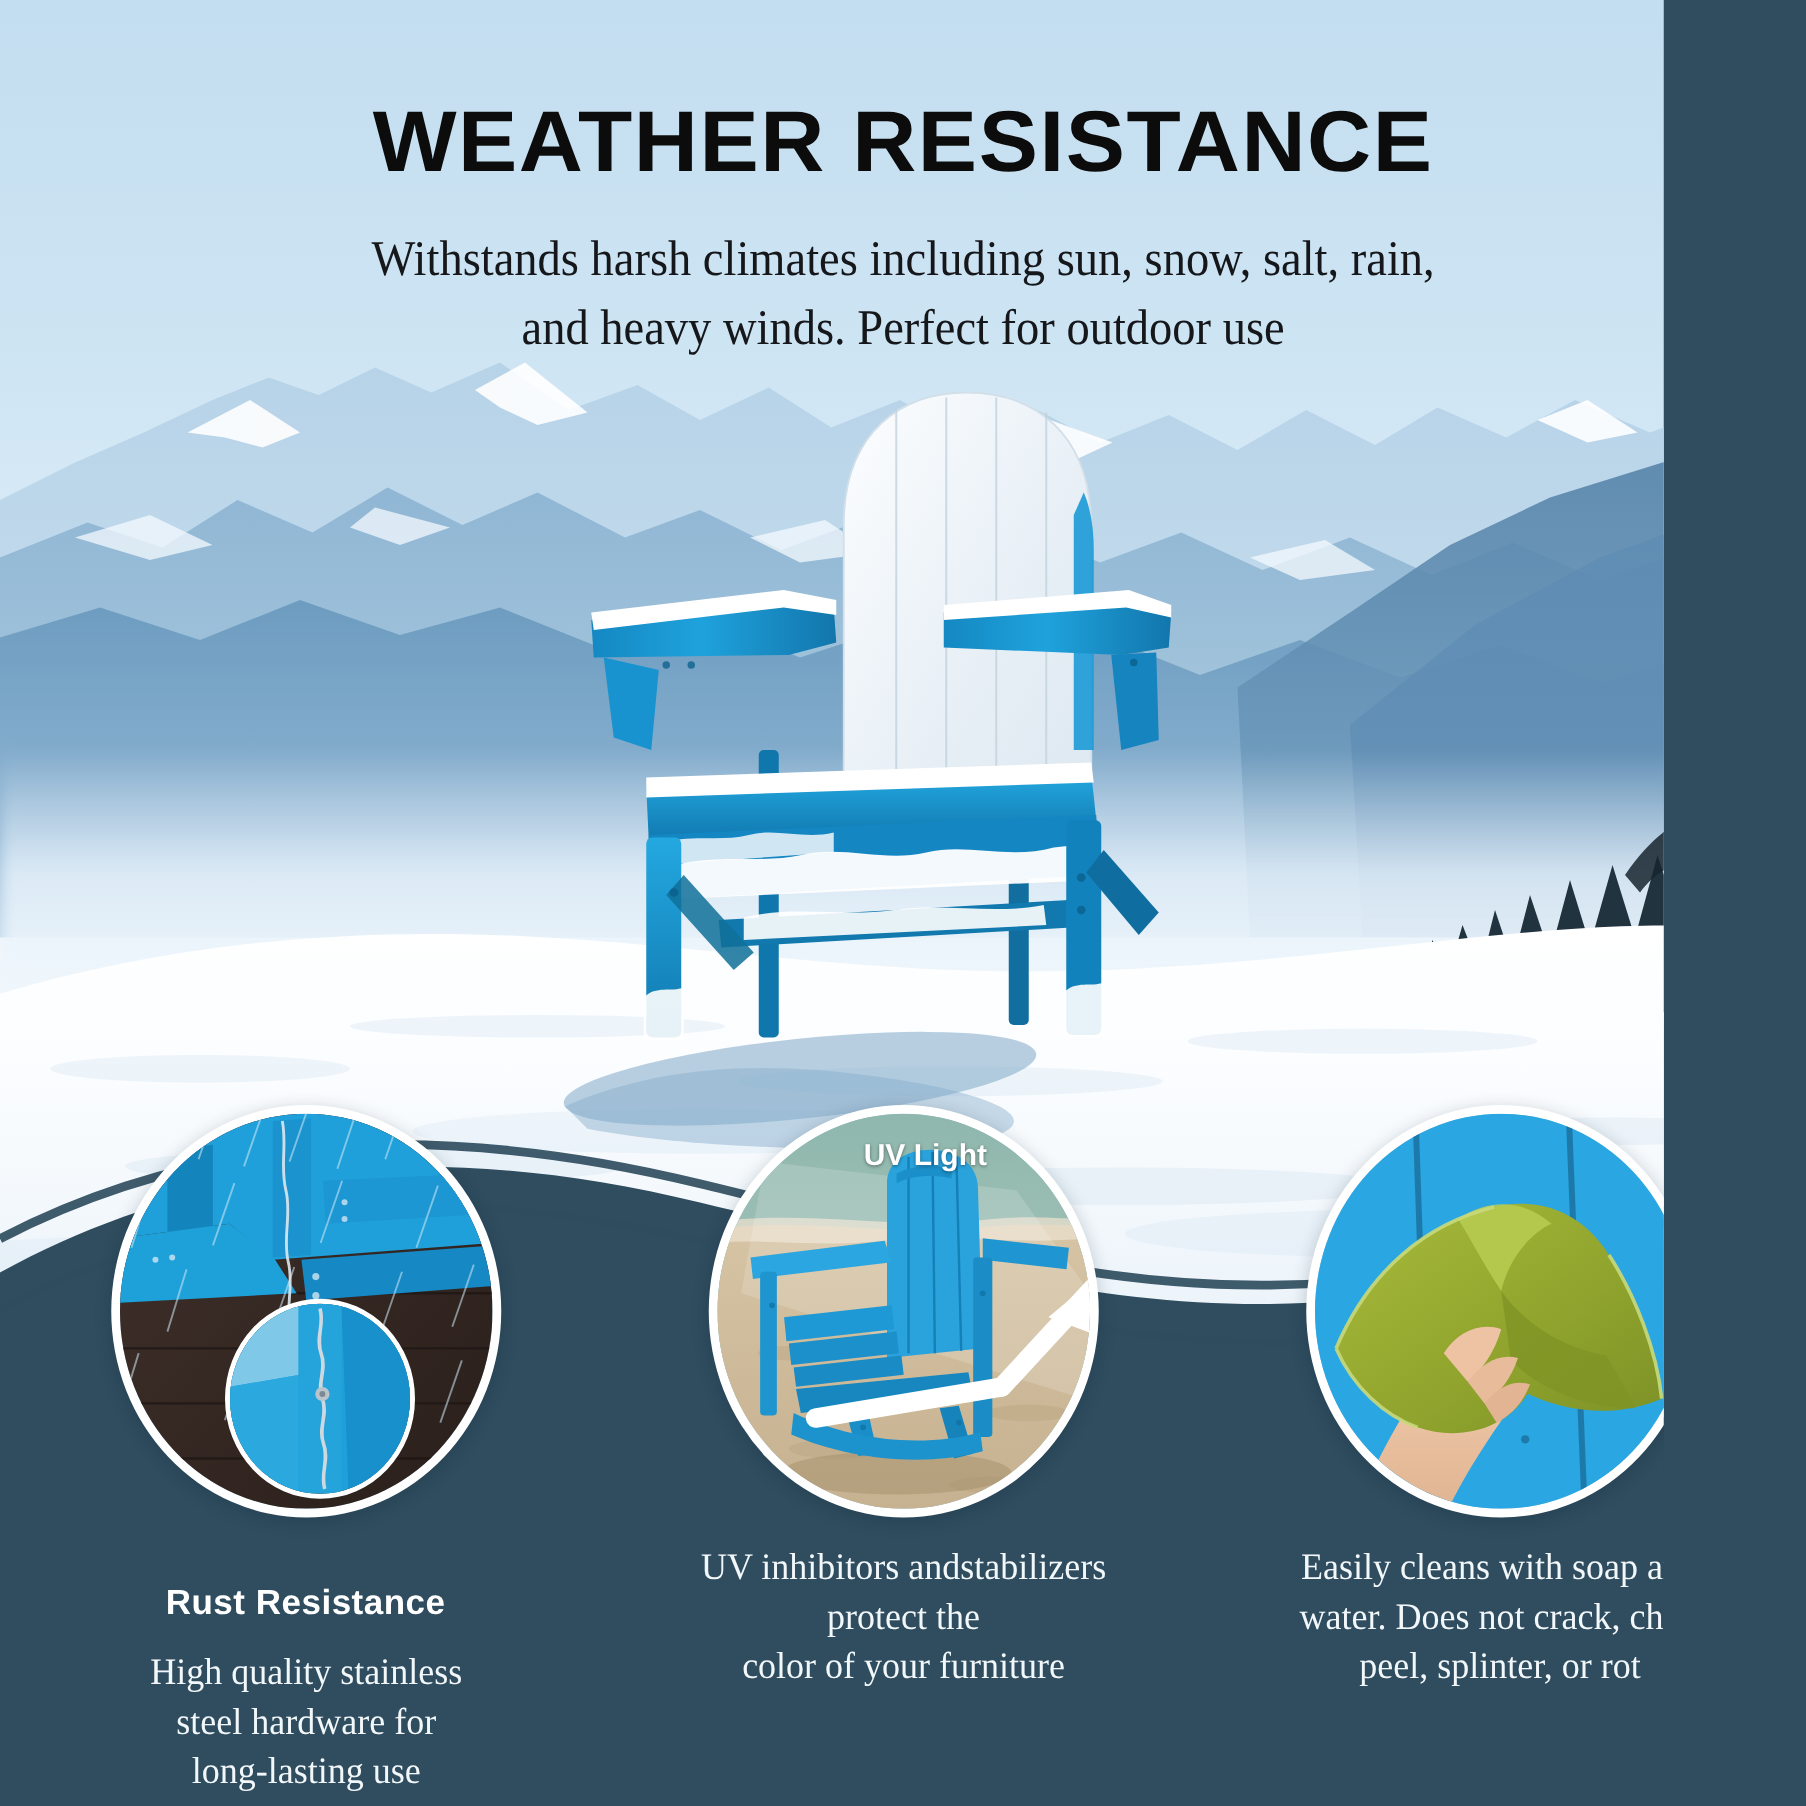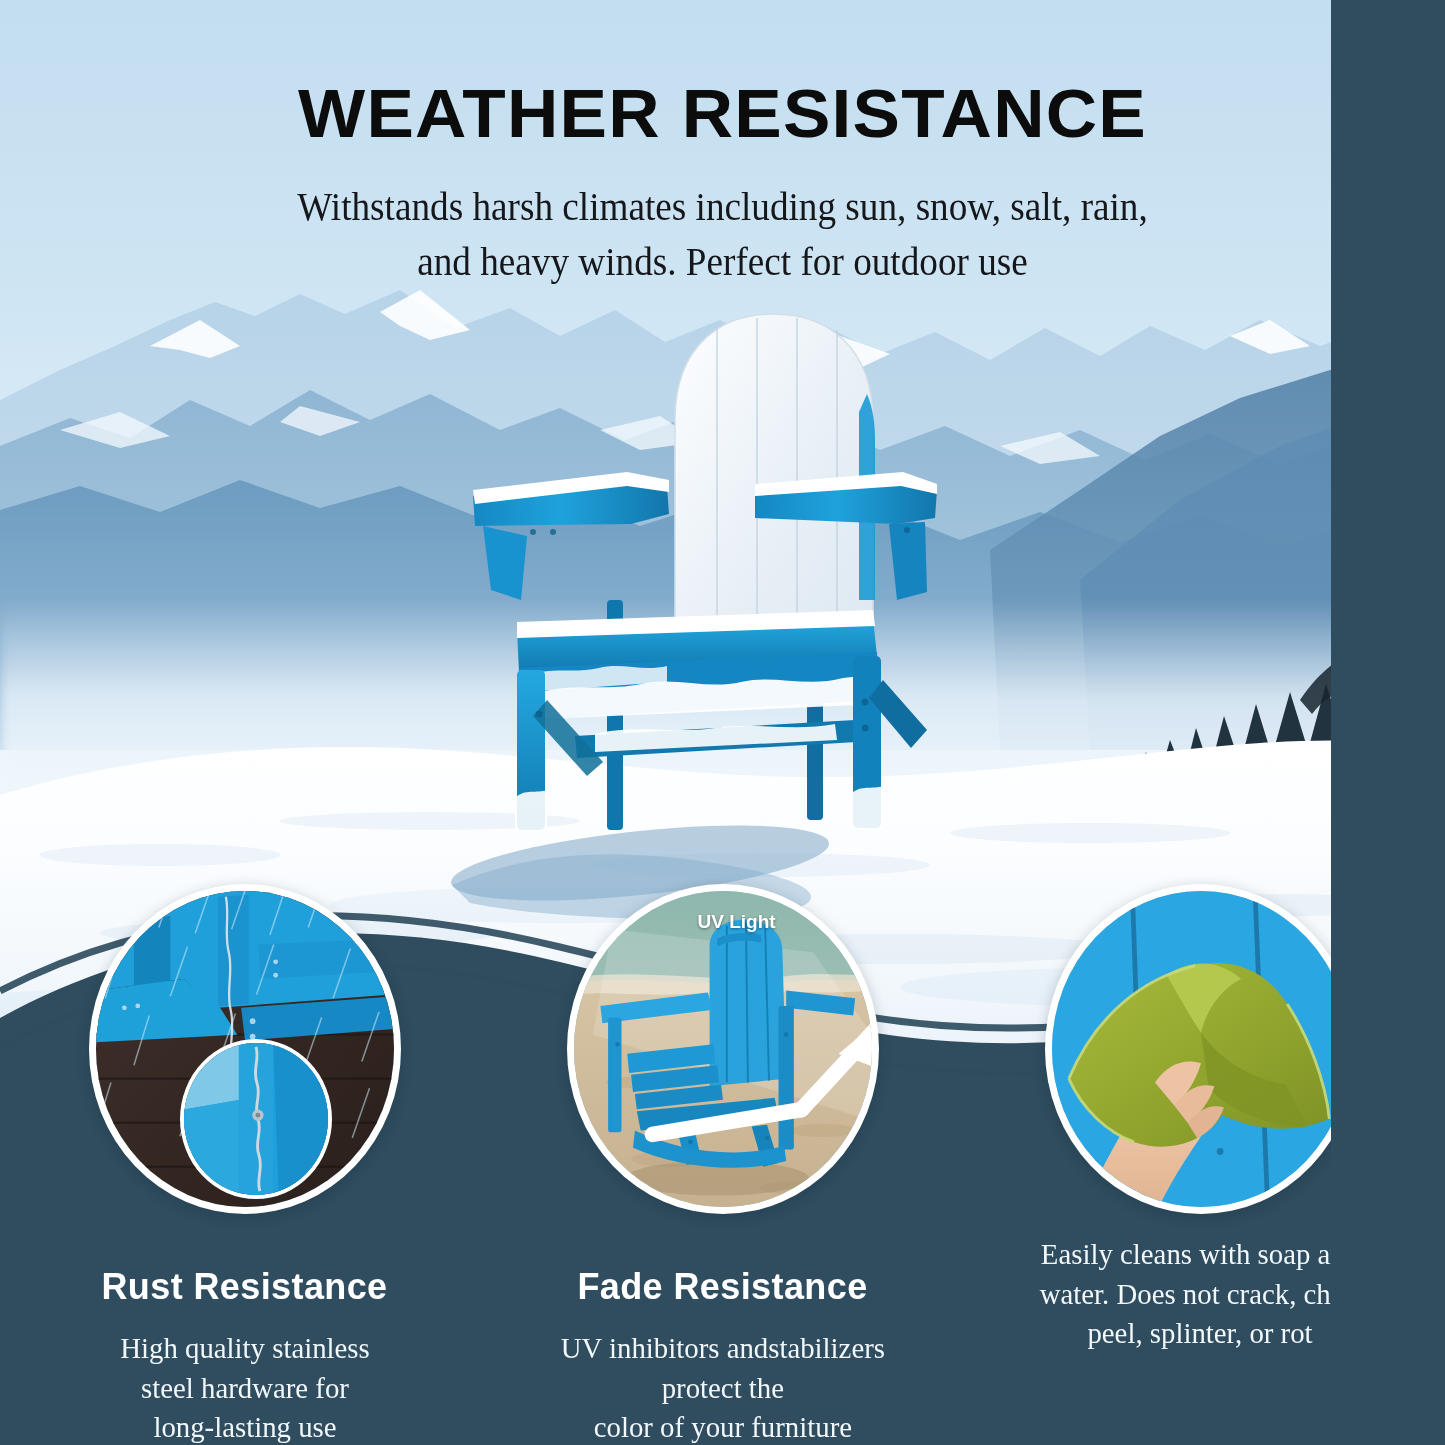--- a/index.html
+++ b/index.html
@@ -88,21 +88,21 @@
     position:relative;
     box-shadow:0 3px 14px rgba(10,30,45,.22);
     background:#9fc4d8;
   }
   .photo > svg { display:block; width:100%; height:100%; }
 
   .card-title {
     margin-top:52px;
     font-family:"Liberation Sans", sans-serif;
     font-weight:bold;
-    font-size:36px;
+    font-size:28px;
     letter-spacing:.4px;
     color:#ffffff;
   }
   .card-desc {
     margin-top:20px;
     font-family:"Liberation Serif", serif;
     font-size:30px;
     line-height:1.32;
     color:#f2f7fa;
     text-align:center;
@@ -115,21 +115,21 @@
     position:absolute; left:84px; top:148px;
     width:152px; height:160px; border-radius:50%;
     border:4px solid #ffffff; overflow:hidden;
   }
   .inset svg { display:block; width:100%; height:100%; }
 
   
   .uv-label {
     position:absolute; left:50%; top:20px; transform:translateX(-32%);
     color:#ffffff; font-family:"Liberation Sans", sans-serif;
-    font-weight:bold; font-size:19px;
+    font-weight:bold; font-size:24px;
     text-shadow:0 1px 3px rgba(0,0,0,.45);
     white-space:nowrap;
   }
   .uv-arrow { position:absolute; left:66px; top:42px; width:96px; height:56px; }
 </style>
 </head>
 <body>
 
 <div id="stage">
 
@@ -466,21 +466,20 @@
           </g>
         </svg>
 
         <div class="uv-label">UV Light</div>
         <svg class="uv-arrow" viewBox="0 0 96 56">
           <line x1="4" y1="42" x2="52" y2="34" stroke="#ffffff" stroke-width="5" stroke-linecap="round"></line>
           <line x1="52" y1="34" x2="76" y2="8" stroke="#ffffff" stroke-width="5" stroke-linecap="round"></line>
           <path d="M76,6 L80,22 L64,16 Z" fill="#ffffff"></path>
         </svg>
       </div>
-      <div class="card-title">Fade Resistance</div>
       <div class="card-desc">UV inhibitors andstabilizers
 protect the
 color of your furniture</div>
     </div>
 
     <div class="card">
       <div class="photo">
         <svg viewBox="0 0 312 330" preserveAspectRatio="xMidYMid slice">
           <defs>
             <linearGradient id="clothg" x1="0" y1="0" x2="1" y2="1">

